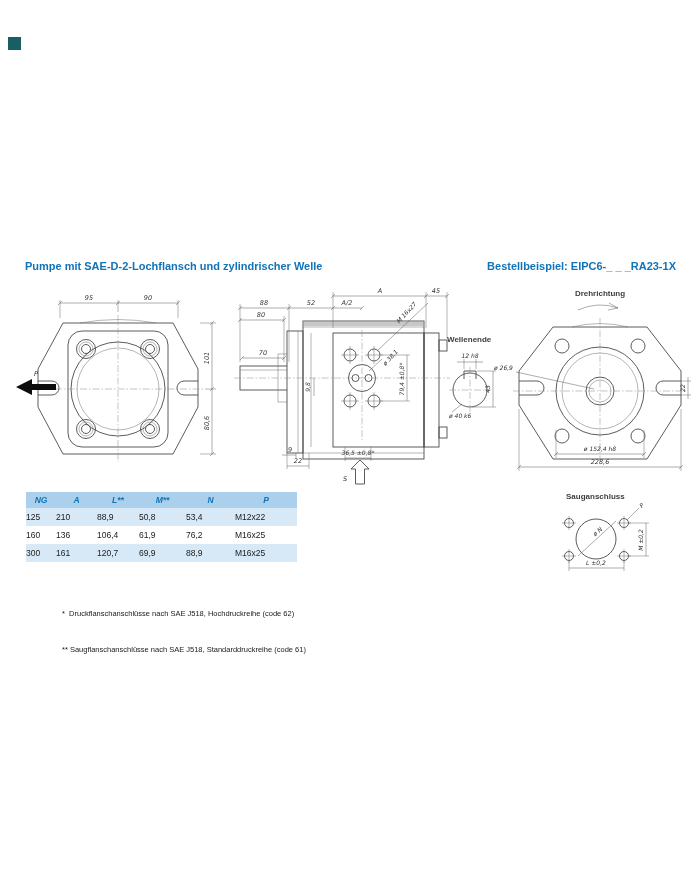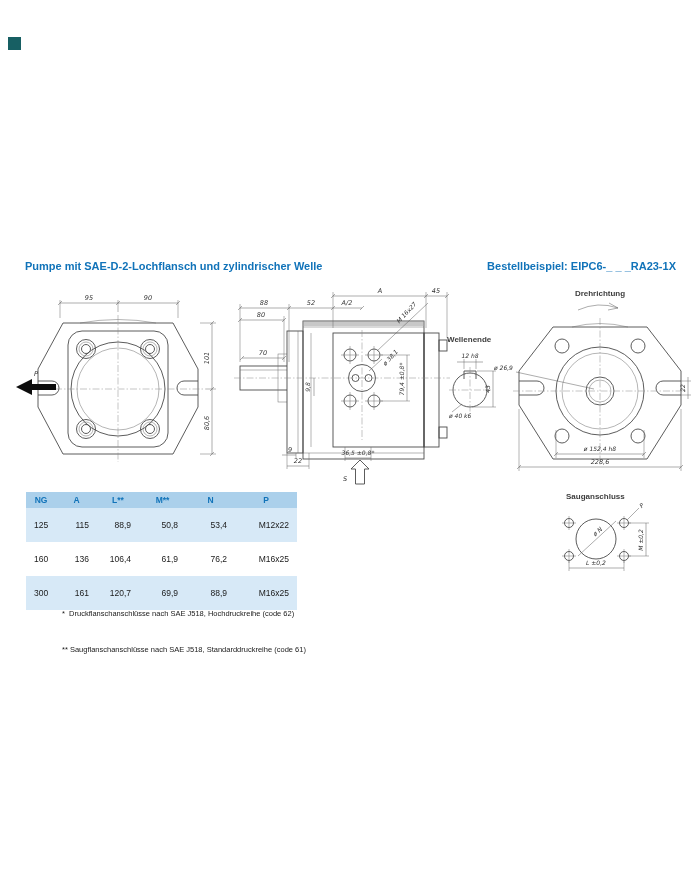--- a/index.html
+++ b/index.html
@@ -15,22 +15,22 @@
   .thin{stroke:#6b6b6b;stroke-width:0.5;fill:none;}
   .cl{stroke:#8a8a8a;stroke-width:0.5;fill:none;stroke-dasharray:7 2 1.5 2;}
   .dim{stroke:#5a5a5a;stroke-width:0.5;fill:none;}
   .dimtxt{font:italic 6.5px "DejaVu Sans",sans-serif;fill:#333;}
   .dimtxt-s{font:italic 6px "DejaVu Sans",sans-serif;fill:#333;}
   .viewlbl{font:bold 8px "Liberation Sans",sans-serif;fill:#3d3d3d;}
   .blk{fill:#0d0d0d;stroke:none;}
   .gasket{fill:#9a9a9a;opacity:0.55;stroke:none;}
   
   .spec-table{position:absolute;left:26px;top:492px;width:271px;border-collapse:collapse;table-layout:fixed;}
-  .spec-table th{background:#abd0eb;color:#1173b9;font-size:8.5px;font-weight:bold;height:16px;text-align:center;padding:0;}
-  .spec-table td{font-size:8.5px;color:#1a1a1a;height:18px;text-align:right;padding:8px;}
+  .spec-table th{background:#abd0eb;color:#1173b9;font-size:8.5px;font-weight:bold;height:16px;text-align:center;padding:0;font-style:italic;}
+  .spec-table td{font-size:8.5px;color:#1a1a1a;height:18px;text-align:left;padding:0;}
   .spec-table tr.odd td{background:#d7e9f7;}
   .spec-table tr.even td{background:#ffffff;}
   .footnotes{position:absolute;left:22px;top:584px;font-size:7.5px;color:#1a1a1a;line-height:12px;white-space:pre;margin-left:40px;}
 </style>
 </head>
 <body>
 
 <div class="page">
 
   <div class="corner-square"></div>
@@ -323,21 +323,21 @@
         <th>A</th>
         <th>L**</th>
         <th>M**</th>
         <th>N</th>
         <th>P</th>
       </tr>
     </thead>
     <tbody>
       <tr class="odd">
         <td>125</td>
-        <td>115</td>
+        <td>210</td>
         <td>88,9</td>
         <td>50,8</td>
         <td>53,4</td>
         <td>M12x22</td>
       </tr>
       <tr class="even">
         <td>160</td>
         <td>136</td>
         <td>106,4</td>
         <td>61,9</td>

